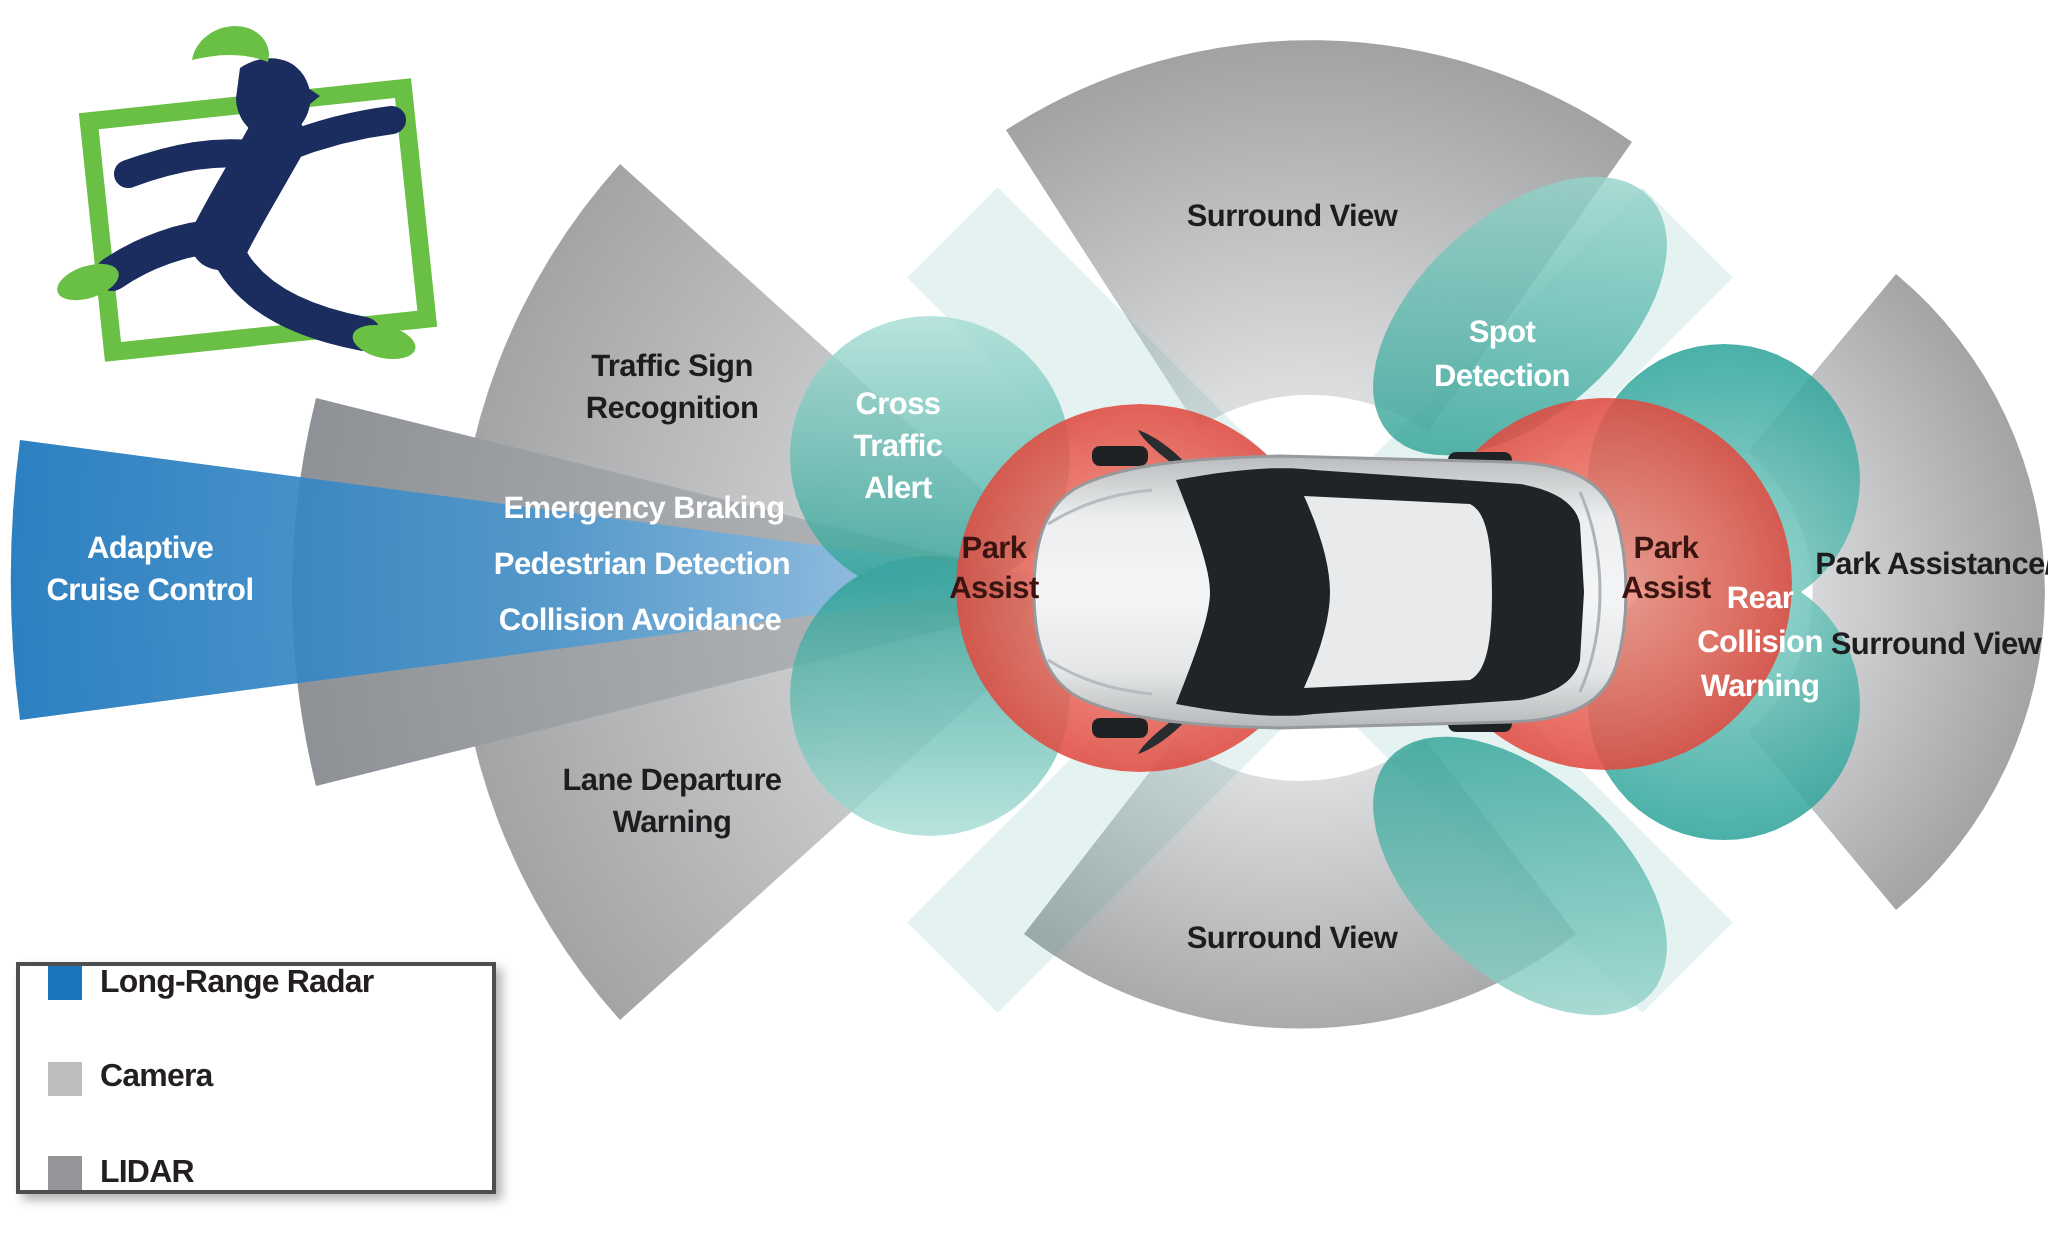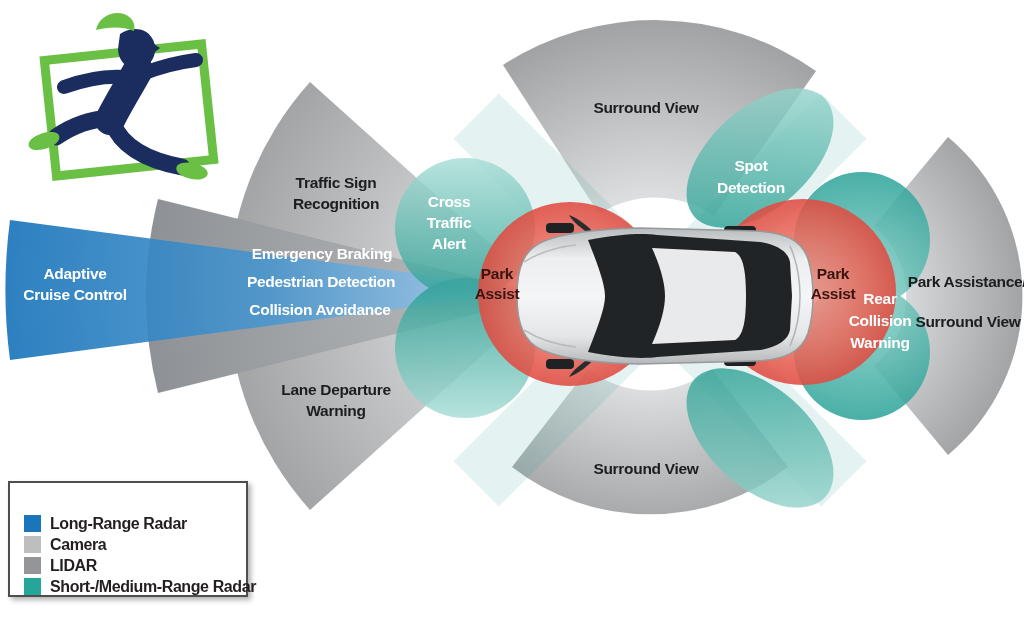--- a/index.html
+++ b/index.html
@@ -6,21 +6,21 @@
   #stage{position:relative;width:1024px;height:624px;background:#ffffff;overflow:hidden;
          font-family:"Liberation Sans",sans-serif;}
   svg text{font-family:"Liberation Sans",sans-serif;}
   .zl{font-weight:700;font-size:15.5px;letter-spacing:-0.3px;text-anchor:middle;}
   .dark{fill:#1d1d1f;}
   .white{fill:#ffffff;}
   .maroon{fill:#3a1410;}
   
   .legend{position:absolute;left:8px;top:481px;width:240px;height:116px;
           background:#ffffff;border:2px solid #4d4e50;box-shadow:3px 3px 5px rgba(0,0,0,.30);
-          display:flex;flex-direction:column;justify-content:flex-end;gap:4px;padding-left:14px;box-sizing:border-box;}
+          display:flex;flex-direction:column;justify-content:space-between;gap:4px;padding-left:14px;box-sizing:border-box;}
   .legend-row{display:flex;align-items:center;gap:9px;height:17px;}
   .legend-swatch{width:17px;height:17px;flex:0 0 17px;}
   .legend-label{font-size:16px;font-weight:700;color:#231f20;letter-spacing:-0.4px;white-space:nowrap;}
 </style>
 </head>
 <body>
 
 <div id="stage">
 
   <svg width="1024" height="624" viewBox="0 0 1024 624">
@@ -214,19 +214,15 @@
       <span class="legend-label">Long-Range Radar</span>
     </div>
     <div class="legend-row">
       <span class="legend-swatch" style="background: rgb(188, 190, 192);"></span>
       <span class="legend-label">Camera</span>
     </div>
     <div class="legend-row">
       <span class="legend-swatch" style="background: rgb(147, 149, 152);"></span>
       <span class="legend-label">LIDAR</span>
     </div>
-    <div class="legend-row">
-      <span class="legend-swatch" style="background: rgb(38, 166, 154);"></span>
-      <span class="legend-label">Short-/Medium-Range Radar</span>
-    </div>
   </div>
 
 </div>
 
 </body></html>

